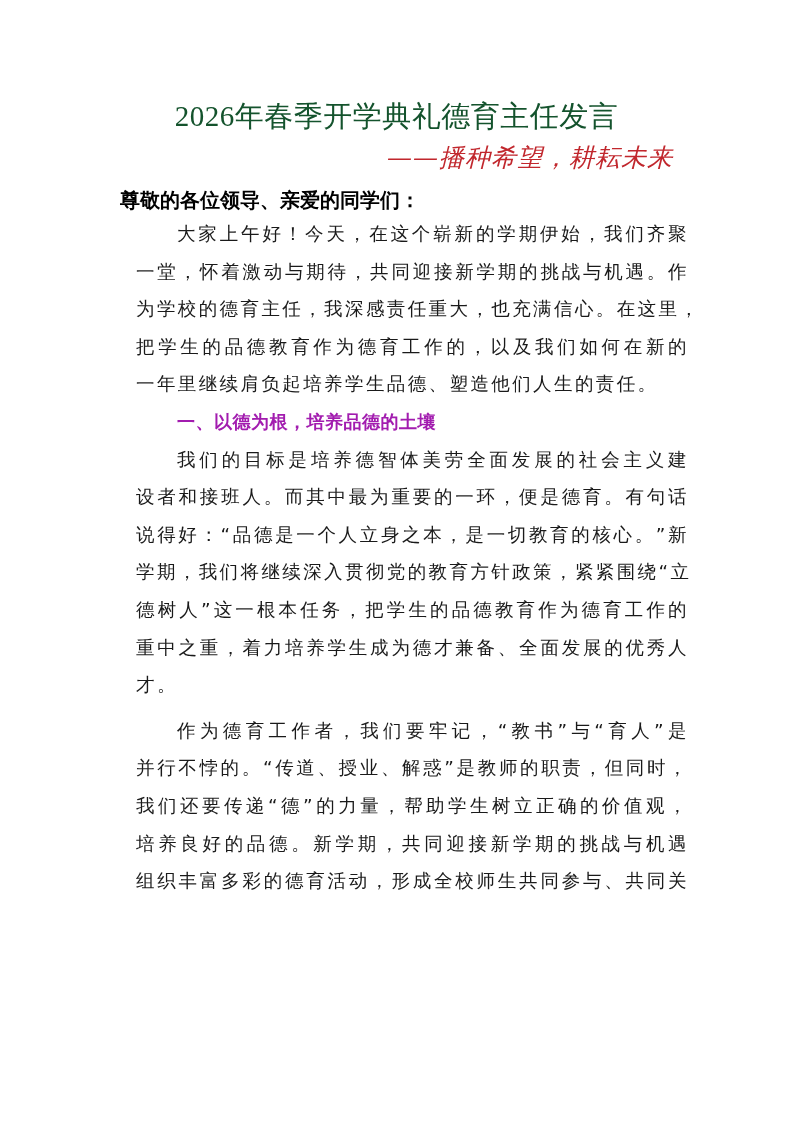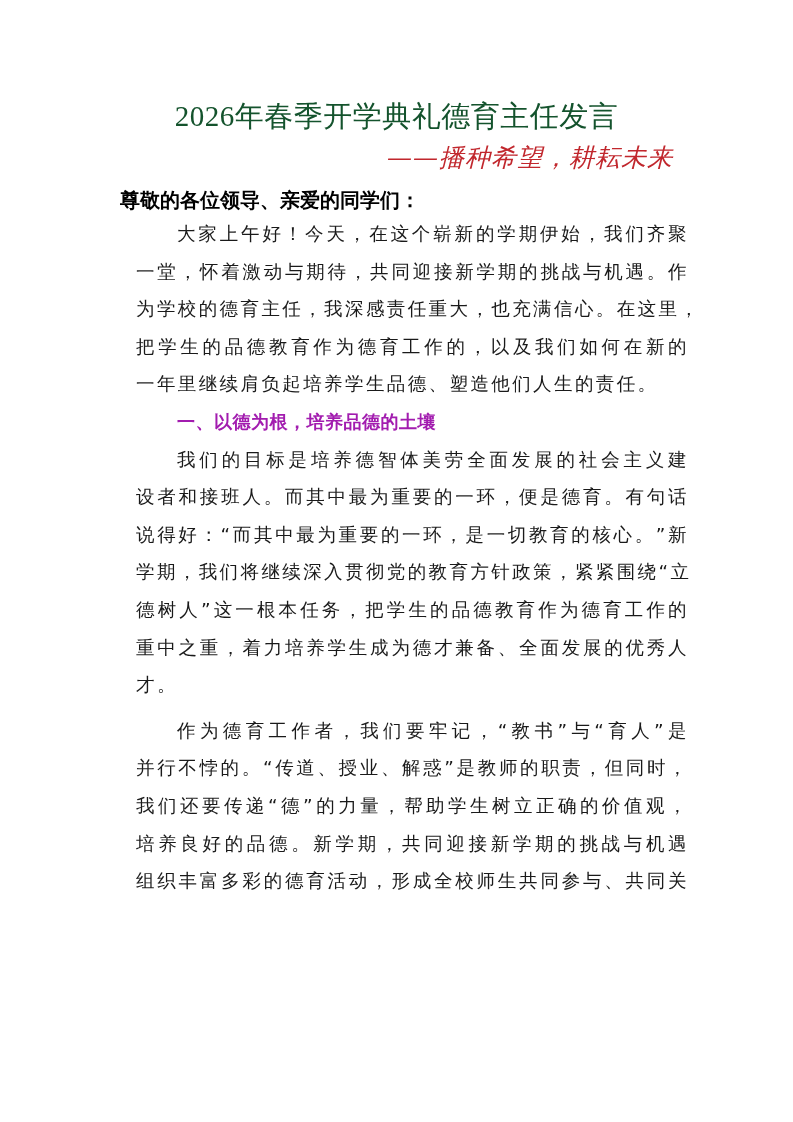--- a/index.html
+++ b/index.html
@@ -104,21 +104,21 @@
     <div class="line indent">大家上午好！今天，在这个崭新的学期伊始，我们齐聚</div>
     <div class="line">一堂，怀着激动与期待，共同迎接新学期的挑战与机遇。作</div>
     <div class="line">为学校的德育主任，我深感责任重大，也充满信心。在这里，</div>
     <div class="line">把学生的品德教育作为德育工作的，以及我们如何在新的</div>
     <div class="line last">一年里继续肩负起培养学生品德、塑造他们人生的责任。</div>
 
     <div class="line heading">一、以德为根，培养品德的土壤</div>
 
     <div class="line indent">我们的目标是培养德智体美劳全面发展的社会主义建</div>
     <div class="line">设者和接班人。而其中最为重要的一环，便是德育。有句话</div>
-    <div class="line">说得好：“而其中最为重要的一环，是一切教育的核心。”新</div>
+    <div class="line">说得好：“品德是一个人立身之本，是一切教育的核心。”新</div>
     <div class="line">学期，我们将继续深入贯彻党的教育方针政策，紧紧围绕“立</div>
     <div class="line">德树人”这一根本任务，把学生的品德教育作为德育工作的</div>
     <div class="line">重中之重，着力培养学生成为德才兼备、全面发展的优秀人</div>
     <div class="line last">才。</div>
 
     <div class="gap"></div>
 
     <div class="line indent">作为德育工作者，我们要牢记，“教书”与“育人”是</div>
     <div class="line">并行不悖的。“传道、授业、解惑”是教师的职责，但同时，</div>
     <div class="line">我们还要传递“德”的力量，帮助学生树立正确的价值观，</div>

